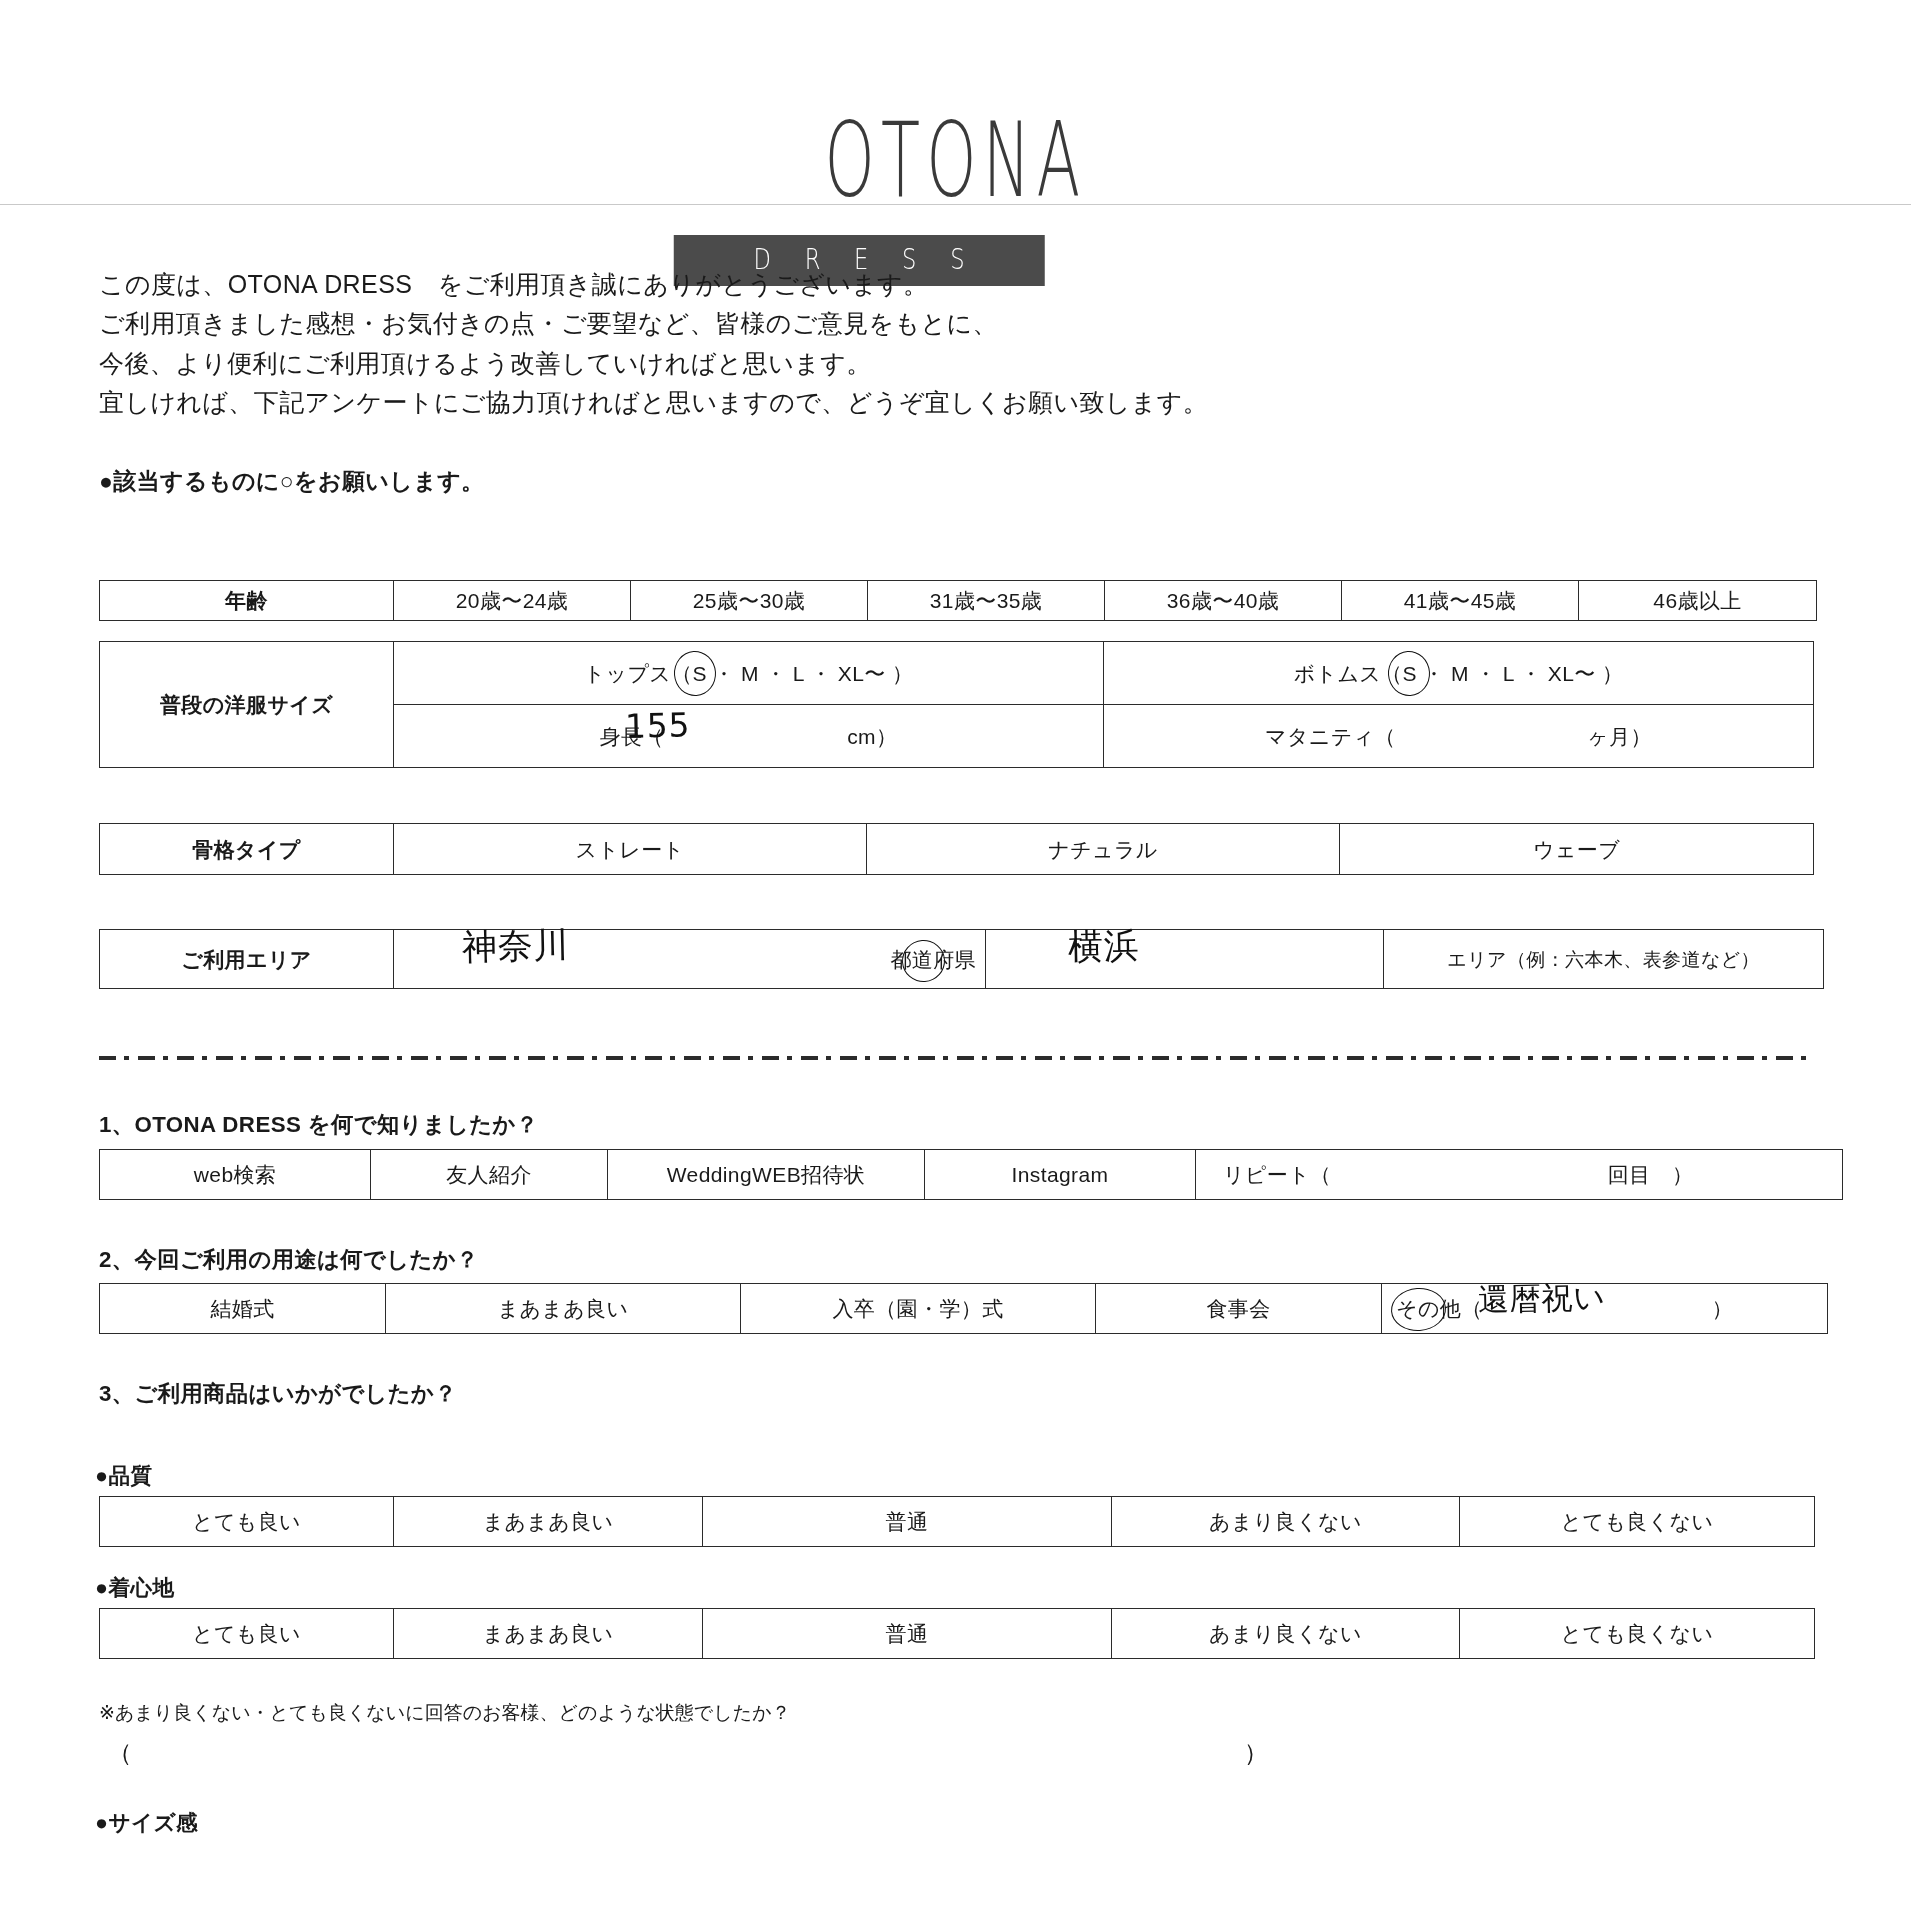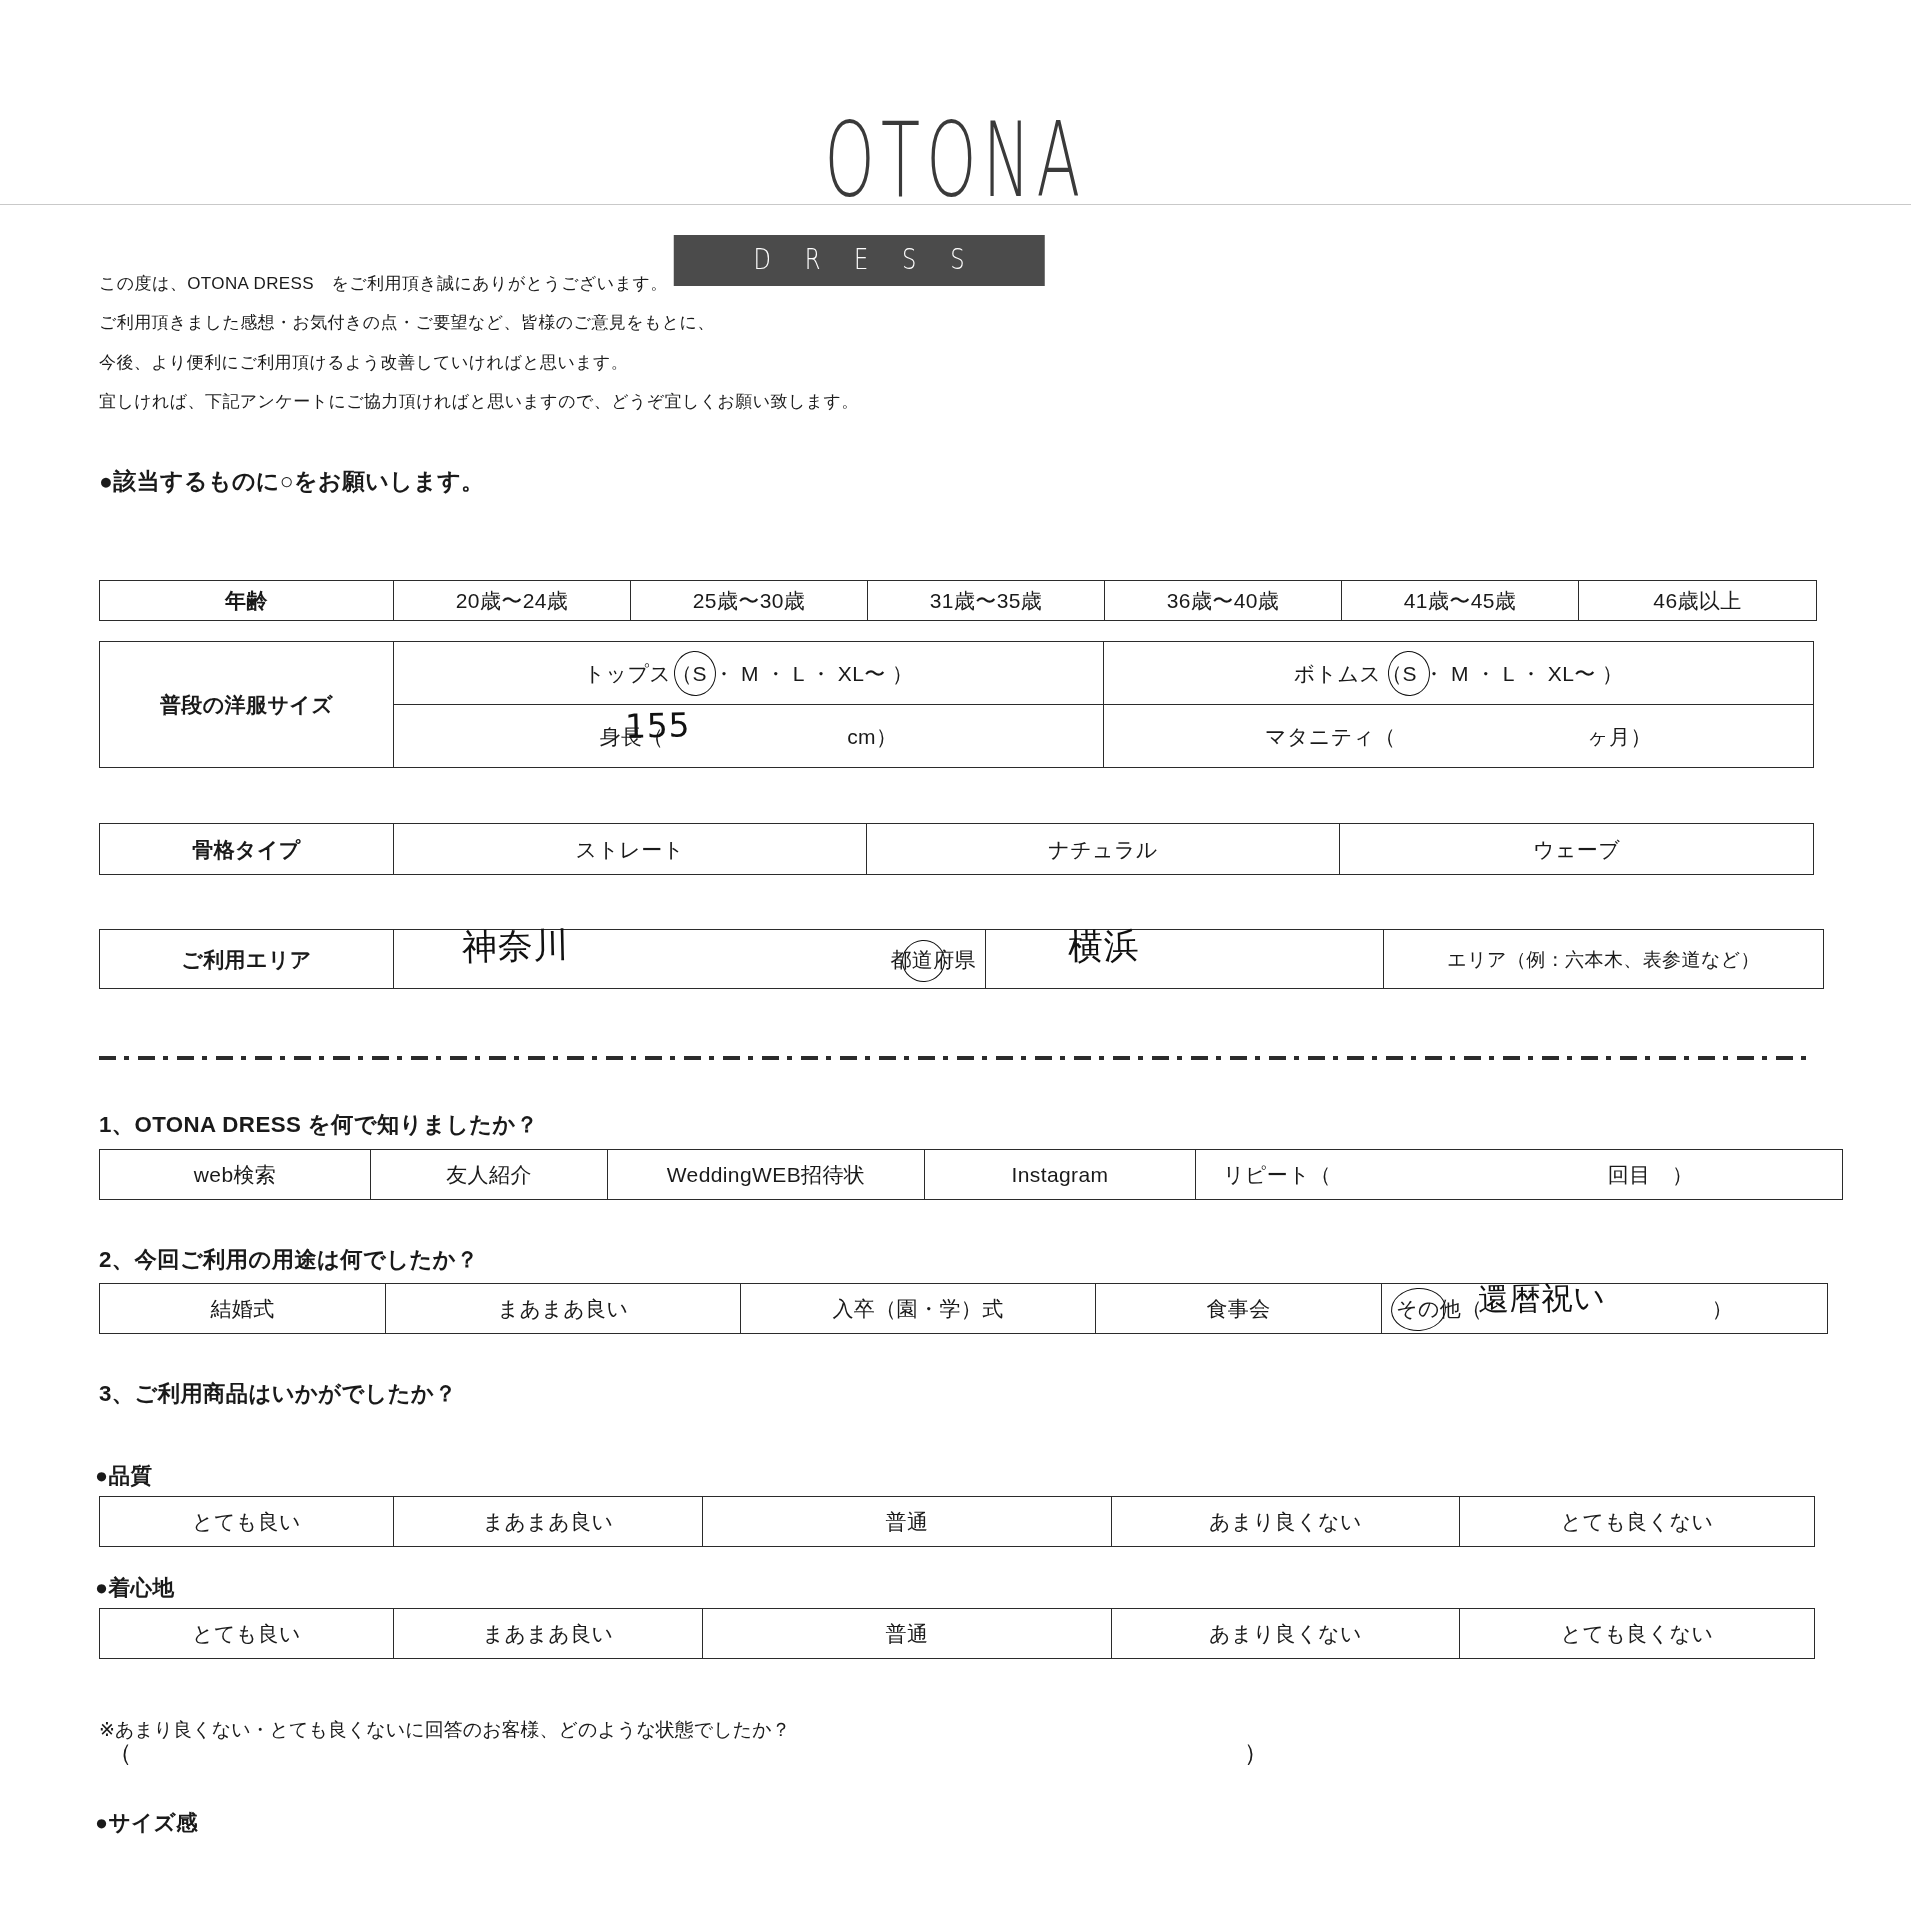--- a/index.html
+++ b/index.html
@@ -24,26 +24,26 @@
     background:#4b4b4b;padding:10px 33px 11.6px 33px;
   }
   .logo-dress{
     font-size:29px;line-height:29px;letter-spacing:17px;color:#fff;
     font-family:"DejaVu Sans",sans-serif;font-weight:300;
     text-indent:17px;transform:scaleX(.78);display:block;
   }
 
   
   .intro{position:absolute;left:99px;top:270px;width:1656px;}
-  .intro p{margin:0 0 10.8px 0;font-size:17px;line-height:28.5px;letter-spacing:0.4px;}
+  .intro p{margin:0 0 10.8px 0;font-size:25px;line-height:28.5px;letter-spacing:0.4px;}
 
   .bullet-head{position:absolute;left:99px;font-size:23px;line-height:25px;font-weight:bold;letter-spacing:0.4px;}
   .qhead{position:absolute;left:99px;font-size:22.3px;line-height:24px;font-weight:bold;letter-spacing:0.4px;}
   .subhead{position:absolute;left:95px;font-size:21.6px;line-height:23px;font-weight:bold;letter-spacing:0.4px;}
-  .note{position:absolute;left:99px;font-size:19px;line-height:21.6px;letter-spacing:0px;margin-top:17px;}
+  .note{position:absolute;left:99px;font-size:19px;line-height:21.6px;letter-spacing:0px;}
   .paren-row{position:absolute;font-size:24px;line-height:24px;}
 
   
   .tbl{position:absolute;border-collapse:collapse;table-layout:fixed;}
   .tbl td{
     border:0.8px solid #2b2b2b;text-align:center;vertical-align:middle;
     font-size:21px;line-height:23px;letter-spacing:0.4px;position:relative;
     padding:0;height:39px;
   }
   .tbl td.lab{font-weight:bold;font-size:21px;}

